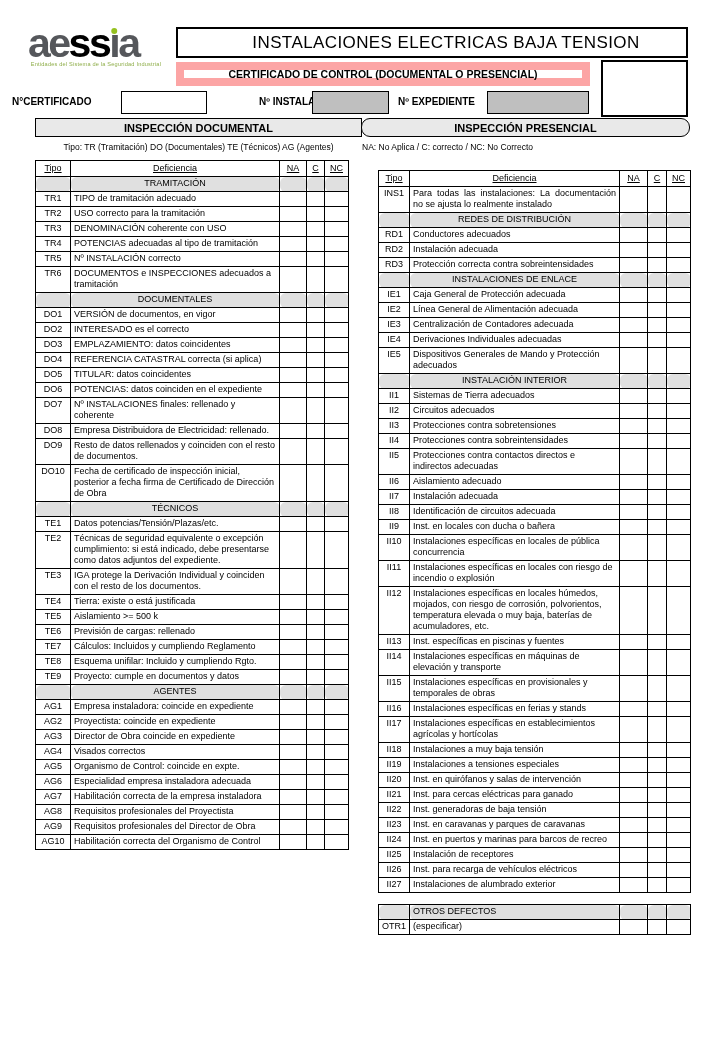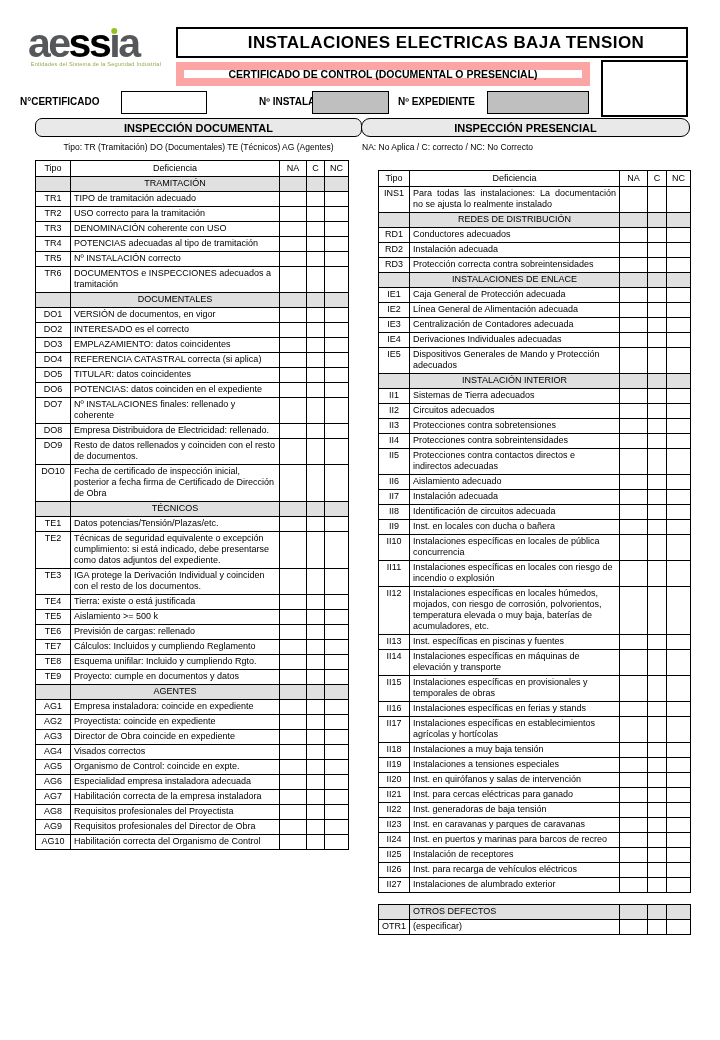--- a/index.html
+++ b/index.html
@@ -10,54 +10,54 @@
   .logo{position:absolute;left:28px;top:22px;width:136px;}
   .logo-text{font-weight:bold;font-size:41px;line-height:42px;letter-spacing:-2.5px;white-space:nowrap;}
   .lg{color:#55575B;}
   .lgn{color:#000000;}
   .i-wrap{position:relative;color:#55575B;display:inline-block;}
   .i-dot{position:absolute;top:6px;left:50%;transform:translateX(-46%);width:6px;height:6px;border-radius:50%;background:#95C11F;}
   .tagline{font-size:5.6px;color:#8FAE4A;margin-top:-3px;text-align:center;letter-spacing:0.2px;white-space:nowrap;}
 
   
   .title-box{position:absolute;left:176px;top:27px;width:512px;height:31px;border:2px solid #000;
-             display:flex;align-items:center;justify-content:center;font-weight:bold;font-size:17px;letter-spacing:0.4px;box-sizing:border-box;padding-left:28px;}
+             display:flex;align-items:center;justify-content:center;font-weight:normal;font-size:17px;letter-spacing:0.4px;box-sizing:border-box;padding-left:28px;}
   .subtitle-box{position:absolute;left:176px;top:62px;width:414px;height:24px;border:8px solid #fca5a5;
              display:flex;align-items:center;justify-content:center;font-weight:bold;font-size:10.5px;box-sizing:border-box;}
   .corner-box{position:absolute;left:601px;top:60px;width:87px;height:57px;border:2px solid #000;box-sizing:border-box;background:#fff;}
 
   
   .field-label{position:absolute;top:96px;font-weight:bold;font-size:10px;white-space:nowrap;}
-  .fl1{left:20px;} .fl2{left:214px;margin-left:45px;} .fl3{left:398px;}
+  .fl1{left:12px;} .fl2{left:214px;margin-left:45px;} .fl3{left:398px;}
   .field-box{position:absolute;top:91px;height:23px;border:1.5px solid #000;box-sizing:border-box;}
   .fb1{left:121px;width:86px;background:#fff;}
   .fb2{left:312px;width:77px;background:#BFBFBF;}
   .fb3{left:487px;width:102px;background:#BFBFBF;}
 
   
   .bars{position:absolute;left:35px;top:118px;width:655px;height:19px;display:flex;}
   .bar{border:1.5px solid #000;background:#E9E9E9;font-weight:bold;font-size:11px;
        display:flex;align-items:center;justify-content:center;box-sizing:border-box;}
-  .bar-left{width:327px;border-radius:7px;}
+  .bar-left{width:327px;}
   .bar-right{width:329px;margin-left:-1px;border-radius:9px;}
 
   
   .legend{position:absolute;left:35px;top:142px;width:655px;display:flex;font-size:8.5px;}
   .legend-left{width:327px;text-align:center;}
   .legend-right{width:328px;text-align:left;}
 
   
   .tables{position:absolute;left:35px;top:160px;width:655px;display:flex;justify-content:space-between;align-items:flex-start;}
   .col-left{width:313px;}
   .col-right{width:312px;padding-top:10px;}
   table{border-collapse:collapse;width:100%;table-layout:fixed;border:1.5px solid #000;}
   td,th{border:1px solid #000;font-size:9px;line-height:11px;padding:1px 3px 2px 3px;vertical-align:top;box-sizing:border-box;}
-  th{font-weight:normal;text-align:center;padding:2px 1px;}
+  th{font-weight:normal;text-align:center;padding:2px 1px;text-decoration:underline;}
   td.code{text-align:center;padding-left:1px;padding-right:1px;}
-  tr.sec-row td{background:#E0E0E0;}
+  tr.sec-row td{background:#E0E0E0;border-radius:6px;}
   td.sec-label{text-align:center;}
   td.just{text-align:justify;margin-left:16px;}
   td.chk{padding:0;}
   .otros{margin-top:11px;}
   .otros td.sec-label{text-align:left;}
 </style>
 </head>
 <body>
 
 <div class="page">

